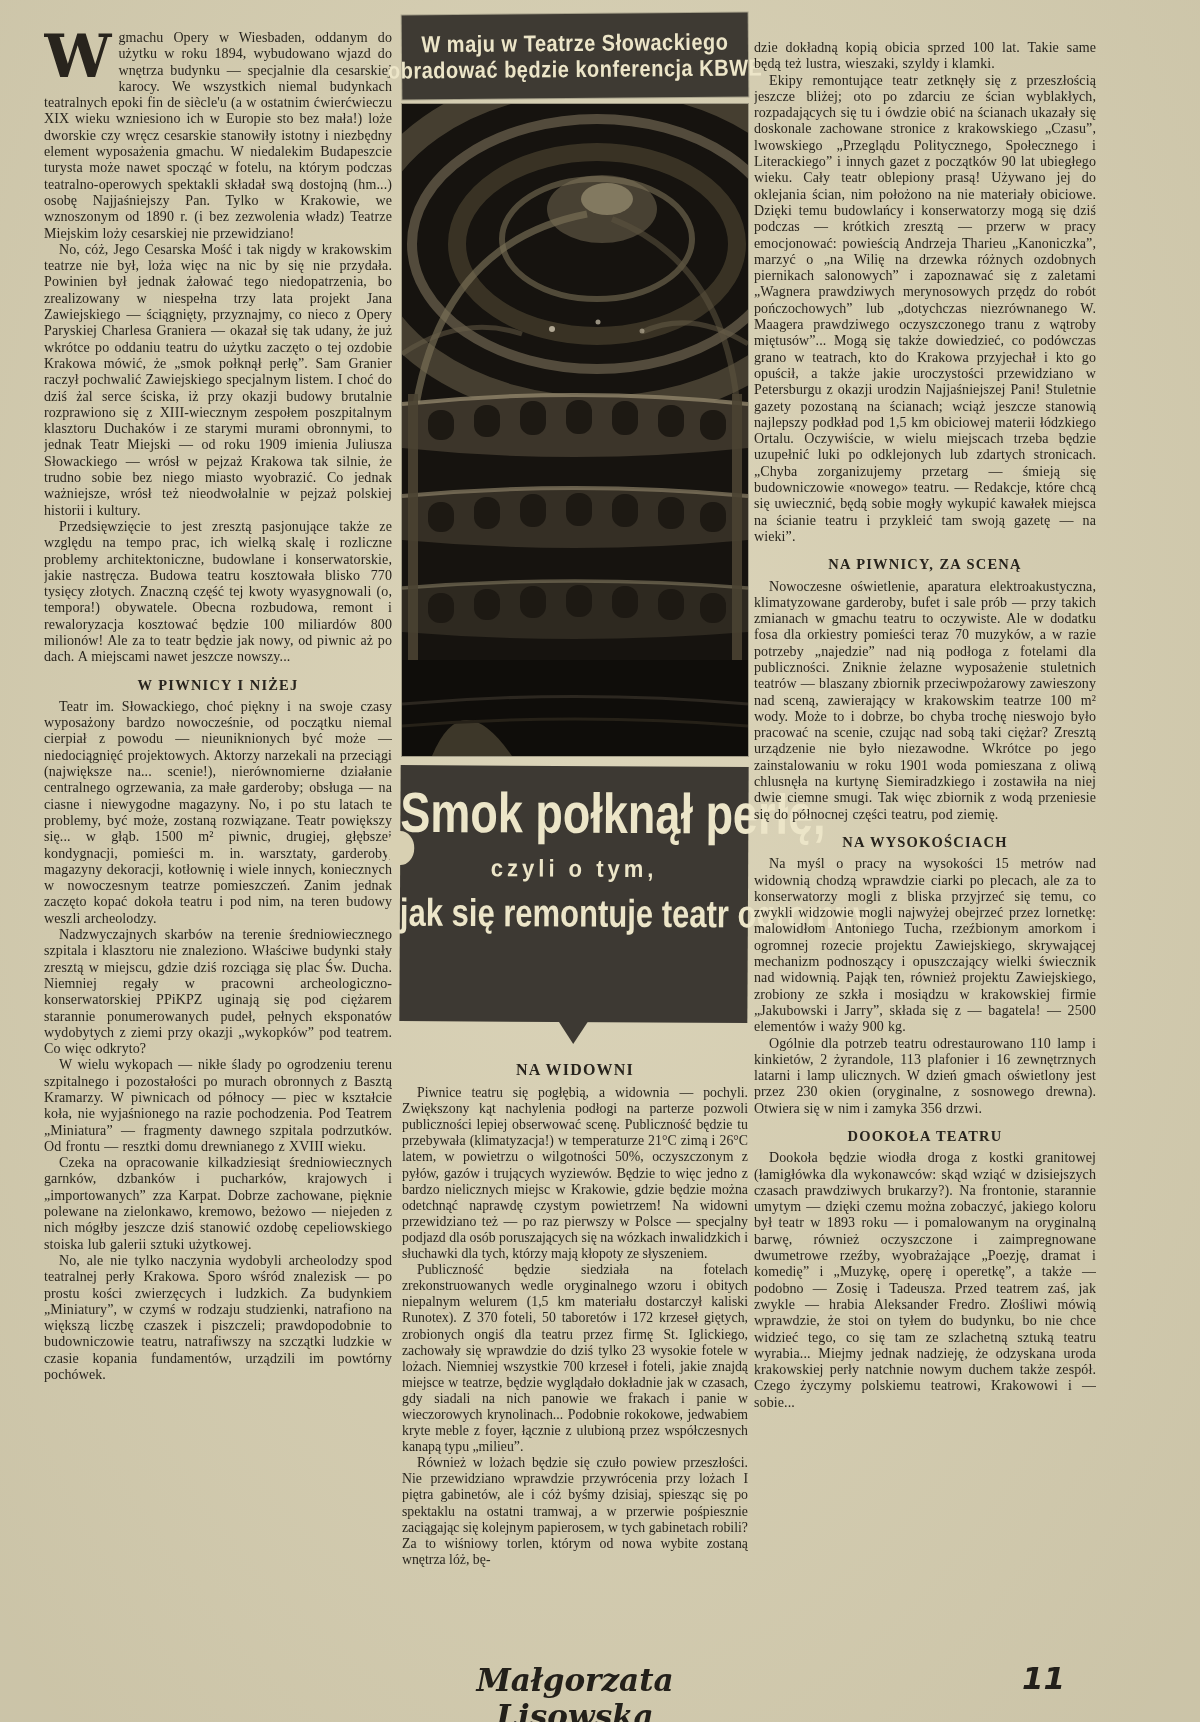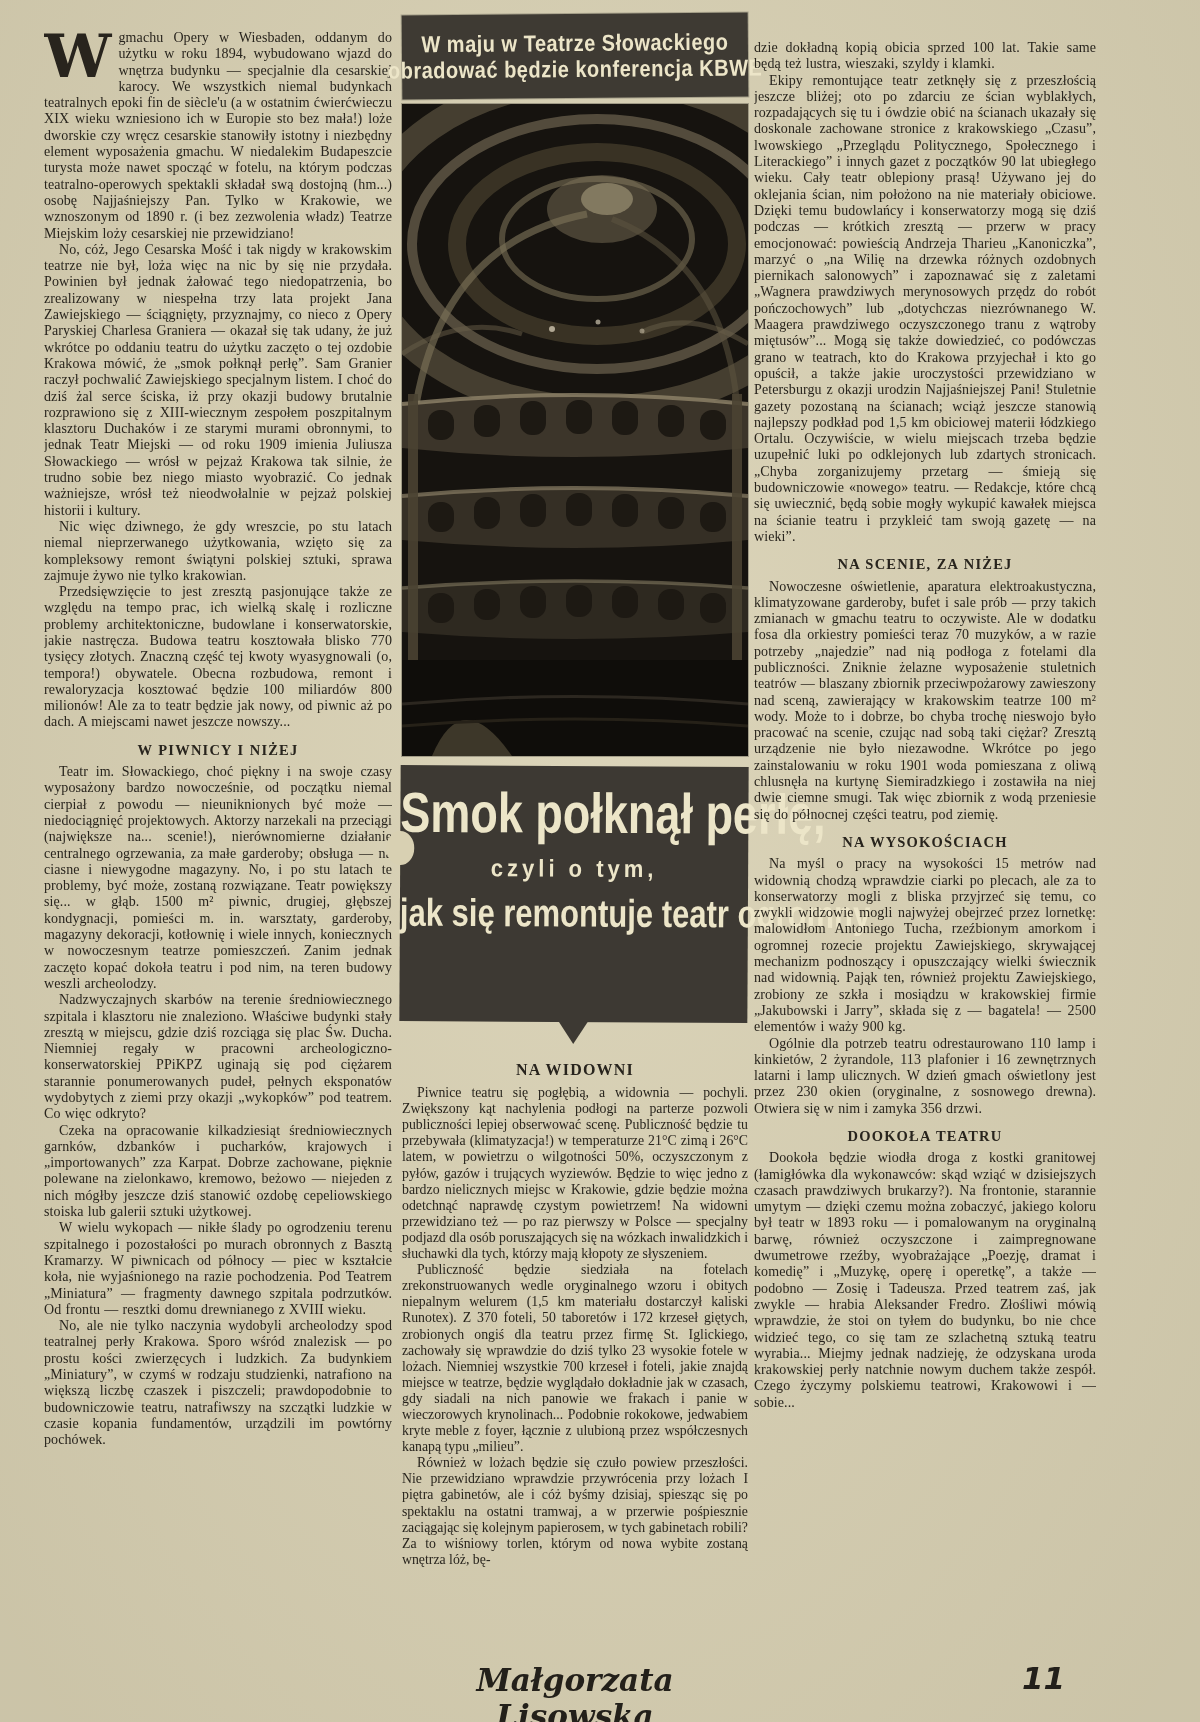--- a/index.html
+++ b/index.html
@@ -121,27 +121,26 @@
   }
 </style>
 </head>
 <body>
 
 <div class="page">
 
   <div class="col col-left">
       <p class="noindent"><span class="dropcap">W</span>gmachu Opery w Wiesbaden, oddanym do użytku w roku 1894, wybudowano wjazd do wnętrza budynku — specjalnie dla cesarskiej karocy. We wszystkich niemal budynkach teatralnych epoki fin de siècle'u (a w ostatnim ćwierćwieczu XIX wieku wzniesiono ich w Europie sto bez mała!) loże dworskie czy wręcz cesarskie stanowiły istotny i niezbędny element wyposażenia gmachu. W niedalekim Budapeszcie turysta może nawet spocząć w fotelu, na którym podczas teatralno-operowych spektakli składał swą dostojną (hm...) osobę Najjaśniejszy Pan. Tylko w Krakowie, we wznoszonym od 1890 r. (i bez zezwolenia władz) Teatrze Miejskim loży cesarskiej nie przewidziano!</p>
       <p>No, cóż, Jego Cesarska Mość i tak nigdy w krakowskim teatrze nie był, loża więc na nic by się nie przydała. Powinien był jednak żałować tego niedopatrzenia, bo zrealizowany w niespełna trzy lata projekt Jana Zawiejskiego — ściągnięty, przyznajmy, co nieco z Opery Paryskiej Charlesa Graniera — okazał się tak udany, że już wkrótce po oddaniu teatru do użytku zaczęto o tej ozdobie Krakowa mówić, że „smok połknął perłę”. Sam Granier raczył pochwalić Zawiejskiego specjalnym listem. I choć do dziś żal serce ściska, iż przy okazji budowy brutalnie rozprawiono się z XIII-wiecznym zespołem poszpitalnym klasztoru Duchaków i ze starymi murami obronnymi, to jednak Teatr Miejski — od roku 1909 imienia Juliusza Słowackiego — wrósł w pejzaż Krakowa tak silnie, że trudno sobie bez niego miasto wyobrazić. Co jednak ważniejsze, wrósł też nieodwołalnie w pejzaż polskiej historii i kultury.</p>
-      <p>Nic więc dziwnego, że gdy wreszcie, po stu latach niemal nieprzerwanego użytkowania, wzięto się za kompleksowy remont świątyni polskiej sztuki, sprawa zajmuje żywo nie tylko krakowian.</p>
       <p>Przedsięwzięcie to jest zresztą pasjonujące także ze względu na tempo prac, ich wielką skalę i rozliczne problemy architektoniczne, budowlane i konserwatorskie, jakie nastręcza. Budowa teatru kosztowała blisko 770 tysięcy złotych. Znaczną część tej kwoty wyasygnowali (o, tempora!) obywatele. Obecna rozbudowa, remont i rewaloryzacja kosztować będzie 100 miliardów 800 milionów! Ale za to teatr będzie jak nowy, od piwnic aż po dach. A miejscami nawet jeszcze nowszy...</p>
       <h3>W PIWNICY I NIŻEJ</h3>
       <p>Teatr im. Słowackiego, choć piękny i na swoje czasy wyposażony bardzo nowocześnie, od początku niemal cierpiał z powodu — nieuniknionych być może — niedociągnięć projektowych. Aktorzy narzekali na przeciągi (największe na... scenie!), nierównomierne działanie centralnego ogrzewania, za małe garderoby; obsługa — na ciasne i niewygodne magazyny. No, i po stu latach te problemy, być może, zostaną rozwiązane. Teatr powiększy się... w głąb. 1500 m² piwnic, drugiej, głębszej kondygnacji, pomieści m. in. warsztaty, garderoby, magazyny dekoracji, kotłownię i wiele innych, koniecznych w nowoczesnym teatrze pomieszczeń. Zanim jednak zaczęto kopać dokoła teatru i pod nim, na teren budowy weszli archeolodzy.</p>
       <p>Nadzwyczajnych skarbów na terenie średniowiecznego szpitala i klasztoru nie znaleziono. Właściwe budynki stały zresztą w miejscu, gdzie dziś rozciąga się plac Św. Ducha. Niemniej regały w pracowni archeologiczno-konserwatorskiej PPiKPZ uginają się pod ciężarem starannie ponumerowanych pudeł, pełnych eksponatów wydobytych z ziemi przy okazji „wykopków” pod teatrem. Co więc odkryto?</p>
+      <p>W wielu wykopach — nikłe ślady po ogrodzeniu terenu szpitalnego i pozostałości po murach obronnych z Basztą Kramarzy. W piwnicach od północy — piec w kształcie koła, nie wyjaśnionego na razie pochodzenia. Pod Teatrem „Miniatura” — fragmenty dawnego szpitala podrzutków. Od frontu — resztki domu drewnianego z XVIII wieku.</p>
       <p>Czeka na opracowanie kilkadziesiąt średniowiecznych garnków, dzbanków i pucharków, krajowych i „importowanych” zza Karpat. Dobrze zachowane, pięknie polewane na zielonkawo, kremowo, beżowo — niejeden z nich mógłby jeszcze dziś stanowić ozdobę cepeliowskiego stoiska lub galerii sztuki użytkowej.</p>
-      <p>W wielu wykopach — nikłe ślady po ogrodzeniu terenu szpitalnego i pozostałości po murach obronnych z Basztą Kramarzy. W piwnicach od północy — piec w kształcie koła, nie wyjaśnionego na razie pochodzenia. Pod Teatrem „Miniatura” — fragmenty dawnego szpitala podrzutków. Od frontu — resztki domu drewnianego z XVIII wieku.</p>
       <p>No, ale nie tylko naczynia wydobyli archeolodzy spod teatralnej perły Krakowa. Sporo wśród znalezisk — po prostu kości zwierzęcych i ludzkich. Za budynkiem „Miniatury”, w czymś w rodzaju studzienki, natrafiono na większą liczbę czaszek i piszczeli; prawdopodobnie to budowniczowie teatru, natrafiwszy na szczątki ludzkie w czasie kopania fundamentów, urządzili im powtórny pochówek.</p>
     </div>
 
   <div class="kicker-box">
     <div class="kicker-line">W maju w Teatrze Słowackiego</div>
     <div class="kicker-line">obradować będzie konferencja KBWE</div>
   </div>
 
   <div class="photo-frame">
     <svg viewBox="0 0 346 652" aria-hidden="true">
@@ -213,21 +212,21 @@
   <div class="center-text">
       <h3>NA WIDOWNI</h3>
       <p>Piwnice teatru się pogłębią, a widownia — pochyli. Zwiększony kąt nachylenia podłogi na parterze pozwoli publiczności lepiej obserwować scenę. Publiczność będzie tu przebywała (klimatyzacja!) w temperaturze 21°C zimą i 26°C latem, w powietrzu o wilgotności 50%, oczyszczonym z pyłów, gazów i trujących wyziewów. Będzie to więc jedno z bardzo nielicznych miejsc w Krakowie, gdzie będzie można odetchnąć naprawdę czystym powietrzem! Na widowni przewidziano też — po raz pierwszy w Polsce — specjalny podjazd dla osób poruszających się na wózkach inwalidzkich i słuchawki dla tych, którzy mają kłopoty ze słyszeniem.</p>
       <p>Publiczność będzie siedziała na fotelach zrekonstruowanych wedle oryginalnego wzoru i obitych niepalnym welurem (1,5 km materiału dostarczył kaliski Runotex). Z 370 foteli, 50 taboretów i 172 krzeseł giętych, zrobionych ongiś dla teatru przez firmę St. Iglickiego, zachowały się wprawdzie do dziś tylko 23 wysokie fotele w lożach. Niemniej wszystkie 700 krzeseł i foteli, jakie znajdą miejsce w teatrze, będzie wyglądało dokładnie jak w czasach, gdy siadali na nich panowie we frakach i panie w wieczorowych krynolinach... Podobnie rokokowe, jedwabiem kryte meble z foyer, łącznie z ulubioną przez współczesnych kanapą typu „milieu”.</p>
       <p>Również w lożach będzie się czuło powiew przeszłości. Nie przewidziano wprawdzie przywrócenia przy lożach I piętra gabinetów, ale i cóż byśmy dzisiaj, spiesząc się po spektaklu na ostatni tramwaj, a w przerwie pośpiesznie zaciągając się kolejnym papierosem, w tych gabinetach robili? Za to wiśniowy torlen, którym od nowa wybite zostaną wnętrza lóż, bę-</p>
     </div>
 
   <div class="col col-right">
       <p class="noindent">dzie dokładną kopią obicia sprzed 100 lat. Takie same będą też lustra, wieszaki, szyldy i klamki.</p>
       <p>Ekipy remontujące teatr zetknęły się z przeszłością jeszcze bliżej; oto po zdarciu ze ścian wyblakłych, rozpadających się tu i ówdzie obić na ścianach ukazały się doskonale zachowane stronice z krakowskiego „Czasu”, lwowskiego „Przeglądu Politycznego, Społecznego i Literackiego” i innych gazet z początków 90 lat ubiegłego wieku. Cały teatr oblepiony prasą! Używano jej do oklejania ścian, nim położono na nie materiały obiciowe. Dzięki temu budowlańcy i konserwatorzy mogą się dziś podczas — krótkich zresztą — przerw w pracy emocjonować: powieścią Andrzeja Tharieu „Kanoniczka”, marzyć o „na Wilię na drzewka różnych ozdobnych piernikach salonowych” i zapoznawać się z zaletami „Wagnera prawdziwych merynosowych przędz do robót pończochowych” lub „dotychczas niezrównanego W. Maagera prawdziwego oczyszczonego tranu z wątroby miętusów”... Mogą się także dowiedzieć, co podówczas grano w teatrach, kto do Krakowa przyjechał i kto go opuścił, a także jakie uroczystości przewidziano w Petersburgu z okazji urodzin Najjaśniejszej Pani! Stuletnie gazety pozostaną na ścianach; wciąż jeszcze stanowią najlepszy podkład pod 1,5 km obiciowej materii łódzkiego Ortalu. Oczywiście, w wielu miejscach trzeba będzie uzupełnić luki po odklejonych lub zdartych stronicach. „Chyba zorganizujemy przetarg — śmieją się budowniczowie «nowego» teatru. — Redakcje, które chcą się uwiecznić, będą sobie mogły wykupić kawałek miejsca na ścianie teatru i przykleić tam swoją gazetę — na wieki”.</p>
-      <h3>NA SCENIE, ZA NIŻEJ</h3>
+      <h3>NA PIWNICY, ZA SCENĄ</h3>
       <p>Nowoczesne oświetlenie, aparatura elektroakustyczna, klimatyzowane garderoby, bufet i sale prób — przy takich zmianach w gmachu teatru to oczywiste. Ale w dodatku fosa dla orkiestry pomieści teraz 70 muzyków, a w razie potrzeby „najedzie” nad nią podłoga z fotelami dla publiczności. Zniknie żelazne wyposażenie stuletnich teatrów — blaszany zbiornik przeciwpożarowy zawieszony nad sceną, zawierający w krakowskim teatrze 100 m² wody. Może to i dobrze, bo chyba trochę nieswojo było pracować na scenie, czując nad sobą taki ciężar? Zresztą urządzenie nie było niezawodne. Wkrótce po jego zainstalowaniu w roku 1901 woda pomieszana z oliwą chlusnęła na kurtynę Siemiradzkiego i zostawiła na niej dwie ciemne smugi. Tak więc zbiornik z wodą przeniesie się do północnej części teatru, pod ziemię.</p>
       <h3>NA WYSOKOŚCIACH</h3>
       <p>Na myśl o pracy na wysokości 15 metrów nad widownią chodzą wprawdzie ciarki po plecach, ale za to konserwatorzy mogli z bliska przyjrzeć się temu, co zwykli widzowie mogli najwyżej obejrzeć przez lornetkę: malowidłom Antoniego Tucha, rzeźbionym amorkom i ogromnej rozecie projektu Zawiejskiego, skrywającej mechanizm podnoszący i opuszczający wielki świecznik nad widownią. Pająk ten, również projektu Zawiejskiego, zrobiony ze szkła i mosiądzu w krakowskiej firmie „Jakubowski i Jarry”, składa się z — bagatela! — 2500 elementów i waży 900 kg.</p>
       <p>Ogólnie dla potrzeb teatru odrestaurowano 110 lamp i kinkietów, 2 żyrandole, 113 plafonier i 16 zewnętrznych latarni i lamp ulicznych. W dzień gmach oświetlony jest przez 230 okien (oryginalne, z sosnowego drewna). Otwiera się w nim i zamyka 356 drzwi.</p>
       <h3>DOOKOŁA TEATRU</h3>
       <p>Dookoła będzie wiodła droga z kostki granitowej (łamigłówka dla wykonawców: skąd wziąć w dzisiejszych czasach prawdziwych brukarzy?). Na frontonie, starannie umytym — dzięki czemu można zobaczyć, jakiego koloru był teatr w 1893 roku — i pomalowanym na oryginalną barwę, również oczyszczone i zaimpregnowane dwumetrowe rzeźby, wyobrażające „Poezję, dramat i komedię” i „Muzykę, operę i operetkę”, a także — podobno — Zosię i Tadeusza. Przed teatrem zaś, jak zwykle — hrabia Aleksander Fredro. Złośliwi mówią wprawdzie, że stoi on tyłem do budynku, bo nie chce widzieć tego, co się tam ze szlachetną sztuką teatru wyrabia... Miejmy jednak nadzieję, że odzyskana uroda krakowskiej perły natchnie nowym duchem także zespół. Czego życzymy polskiemu teatrowi, Krakowowi i — sobie...</p>
     </div>
 
   <div class="author">Małgorzata Lisowska</div>
 

